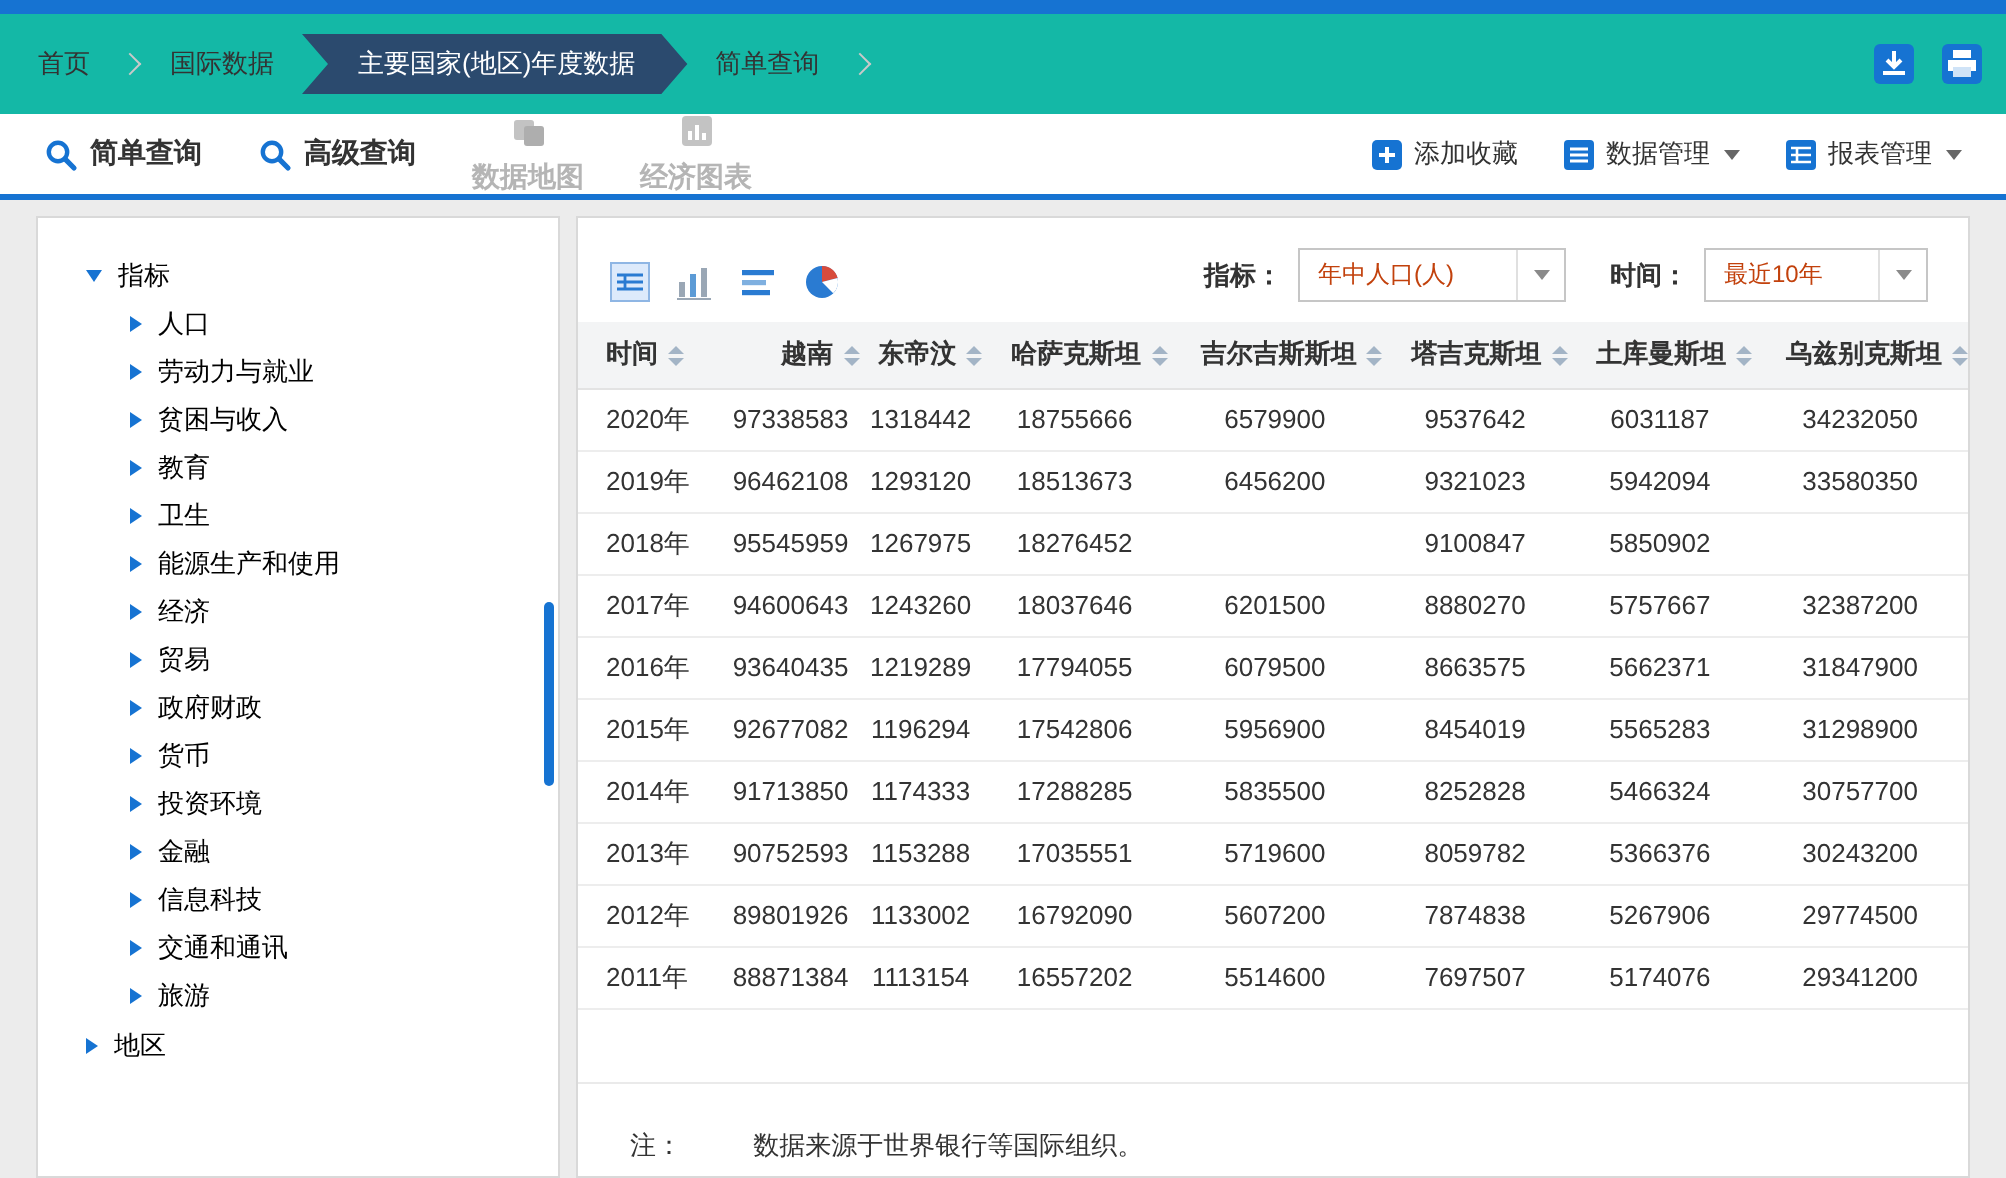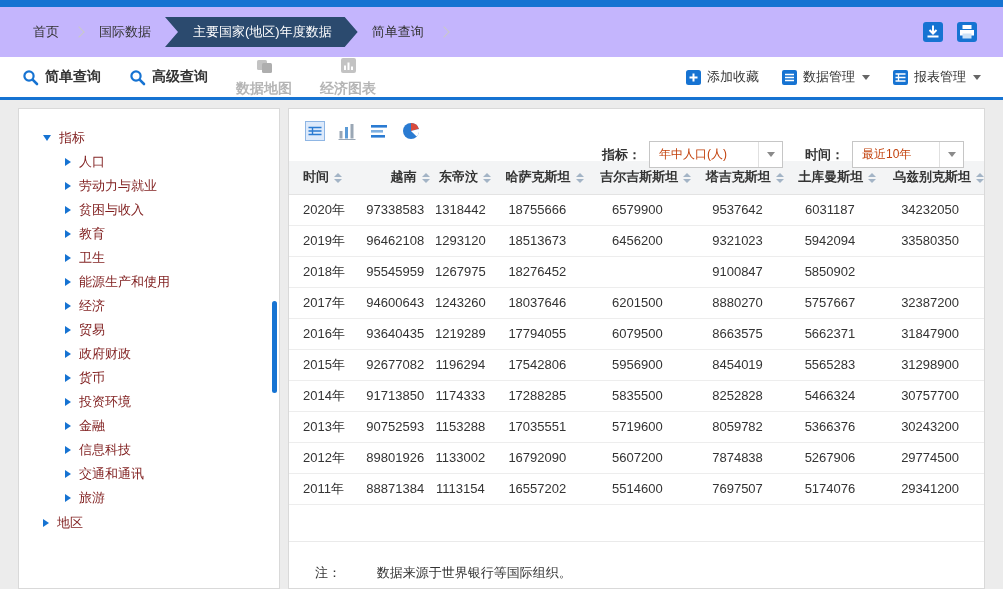--- a/index.html
+++ b/index.html
@@ -1,43 +1,43 @@
 <!DOCTYPE html>
 <html><head>
 <meta charset="utf-8">
 <style>
 *{margin:0;padding:0;box-sizing:border-box;}
 html,body{width:1003px;height:589px;}
 body{background:#ececec;font-family:"Liberation Sans","DejaVu Sans",sans-serif;overflow:hidden;}
 .topstrip{height:7px;background:#1673d2;}
-.tabsbar{height:50px;background:#c4b5fd;display:flex;align-items:center;padding:0 25px;}
+.tabsbar{height:50px;background:#14b8a6;display:flex;align-items:center;padding:0 11px;}
 .bc{display:flex;align-items:center;}
 .tab{font-size:13px;color:#333;padding:0 8px;white-space:nowrap;cursor:pointer;}
 .tab.active{background:#2b4a6e;color:#fff;height:30px;line-height:30px;padding:0 26px 0 28px;margin:0 6px;
   clip-path:polygon(0 0,calc(100% - 13px) 0,100% 50%,calc(100% - 13px) 100%,0 100%,13px 50%);}
 .chev{width:8px;height:8px;border-top:1px solid #c9c9c9;border-right:1px solid #c9c9c9;transform:rotate(45deg);margin:0 8px;flex:none;}
 .hactions{margin-left:auto;display:flex;gap:12px;align-items:center;}
 .hicon{width:22px;height:22px;cursor:pointer;display:inline-block;}
 .toolbar{height:43px;background:#fff;border-bottom:3px solid #1673d2;display:flex;align-items:center;padding:0 22px;}
 .tbleft{display:flex;align-items:center;}
 .tool{display:flex;align-items:center;gap:6px;margin-right:28px;font-size:14px;font-weight:bold;color:#333;cursor:pointer;white-space:nowrap;}
 .tool.disabled{color:#b5b5b5;cursor:default;flex-direction:column;}
 .tool-right{margin-left:auto;display:flex;align-items:center;}
 .tool-r{display:flex;align-items:center;gap:5px;margin-left:22px;font-size:13px;color:#333;cursor:pointer;white-space:nowrap;}
 .dd-caret{width:0;height:0;border-left:4px solid transparent;border-right:4px solid transparent;border-top:5px solid #666;margin-left:2px;}
 .main{display:flex;gap:8px;padding:8px 18px 0;}
 .sidebar{width:262px;background:#fff;border:1px solid #d9d9d9;height:481px;position:relative;padding-top:16px;flex:none;}
-.tree-row{display:flex;align-items:center;gap:8px;height:25px;font-size:13px;color:#7f1d1d;cursor:pointer;}
+.tree-row{display:flex;align-items:center;gap:8px;height:25px;font-size:13px;color:#000000;cursor:pointer;}
 .lvl0{padding-left:24px;}
 .lvl1{padding-left:46px;height:24px;text-align:right;}
 .tri-down{width:0;height:0;border-left:4px solid transparent;border-right:4px solid transparent;border-top:6px solid #1673d2;flex:none;}
 .tri-right{width:0;height:0;border-top:4px solid transparent;border-bottom:4px solid transparent;border-left:6px solid #1673d2;flex:none;}
 .sb-thumb{position:absolute;right:2px;top:192px;width:5px;height:92px;background:#1673d2;border-radius:3px;cursor:pointer;}
 .panel{flex:1;background:#fff;border:1px solid #d9d9d9;height:481px;padding-top:12px;overflow:hidden;}
-.controls{display:flex;align-items:flex-start;padding:0 16px;height:30px;flex-direction:column;}
+.controls{display:flex;align-items:flex-end;padding:0 16px;height:30px;}
 .views{display:flex;align-items:center;gap:12px;}
 .vicon{width:20px;height:20px;cursor:pointer;display:inline-block;}
 .filters{margin-left:auto;display:flex;align-items:center;gap:8px;font-size:13px;color:#333;}
 .flabel{font-weight:bold;}
 .select{display:flex;align-items:center;justify-content:space-between;width:134px;height:27px;border:1px solid #c6c6c6;background:#fff;padding-left:9px;font-size:12px;color:#c2410c;cursor:pointer;}
 .select.small{width:112px;margin-right:4px;}
 .sel-caret{width:24px;height:100%;border-left:1px solid #e0e0e0;display:flex;align-items:center;justify-content:center;}
 .sel-caret::after{content:"";width:0;height:0;border-left:4px solid transparent;border-right:4px solid transparent;border-top:5px solid #8a8a8a;}
 table{width:100%;border-collapse:collapse;margin-top:10px;}
 th{height:33px;background:#f3f4f5;font-size:13px;font-weight:bold;color:#333;text-align:right;border-bottom:1px solid #e3e3e3;white-space:nowrap;cursor:pointer;}

